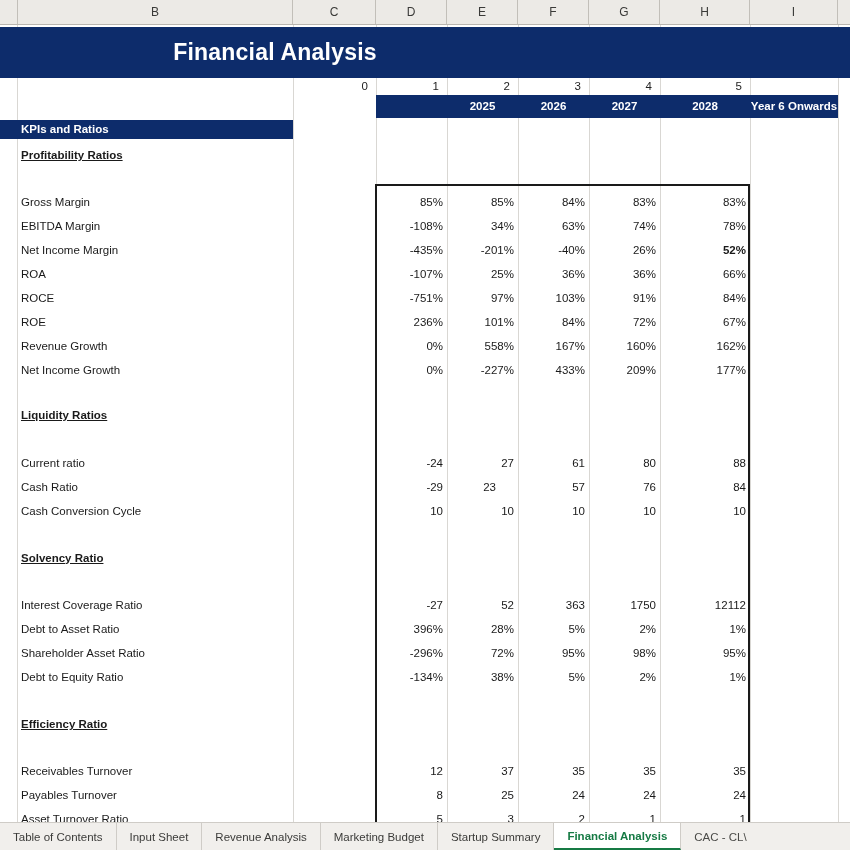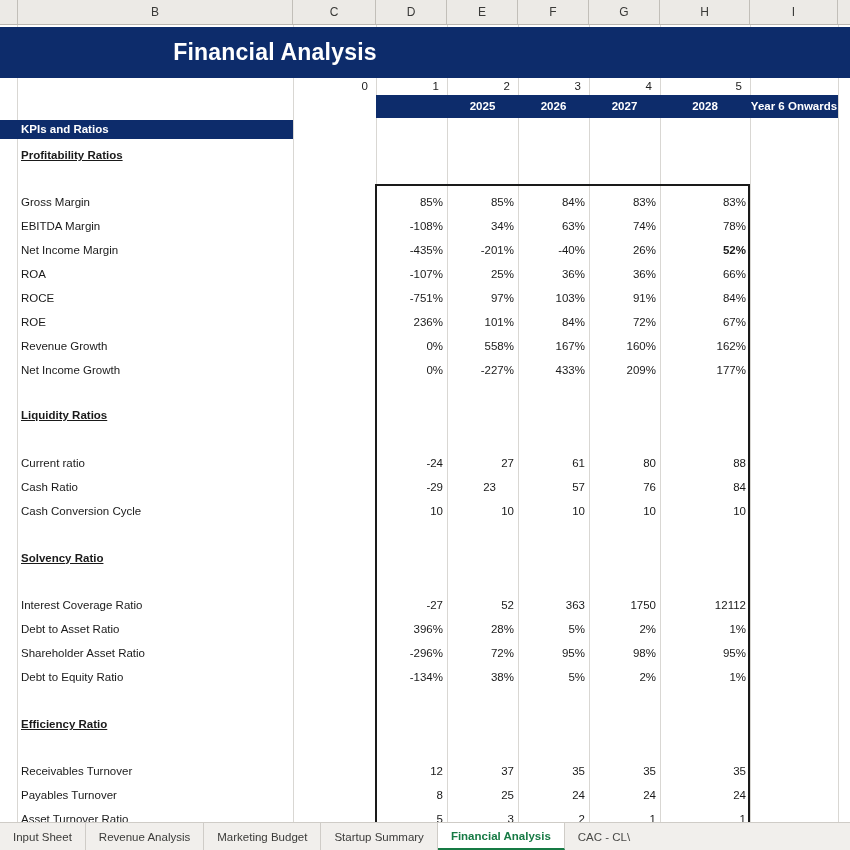--- a/index.html
+++ b/index.html
@@ -365,20 +365,21 @@
       <div class="cell" style="left: 376px; width: 71px; top: 807px;">5</div>
       <div class="cell" style="left: 447px; width: 71px; top: 807px;">3</div>
       <div class="cell" style="left: 518px; width: 71px; top: 807px;">2</div>
       <div class="cell" style="left: 589px; width: 71px; top: 807px;">1</div>
       <div class="cell" style="left: 660px; width: 90px; top: 807px;">1</div>
     </div>
 
   <div class="data-box"></div>
 
   <div class="tab-bar" id="tabBar">
+      <div class="tab">Table of Contents</div>
       <div class="tab">Input Sheet</div>
       <div class="tab">Revenue Analysis</div>
       <div class="tab">Marketing Budget</div>
       <div class="tab">Startup Summary</div>
       <div class="tab active">Financial Analysis</div>
       <div class="tab overflow">CAC - CL\</div>
     </div>
 
 </div>
 

